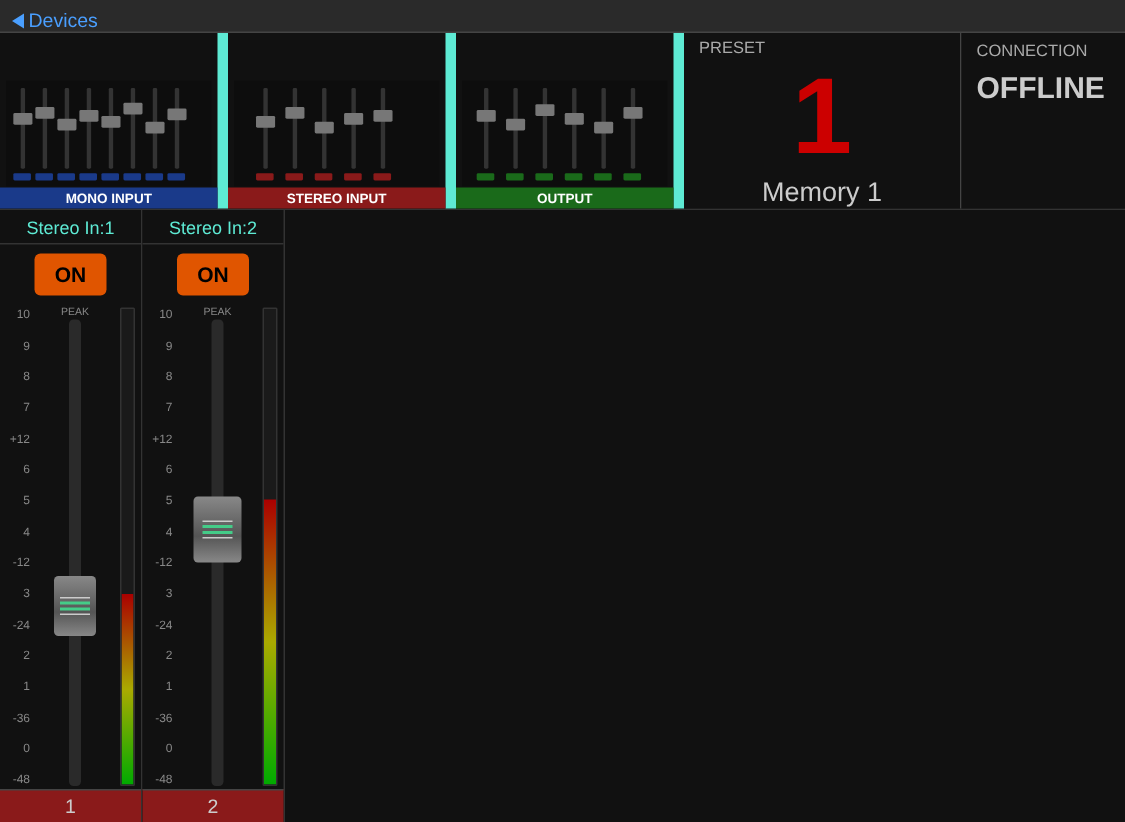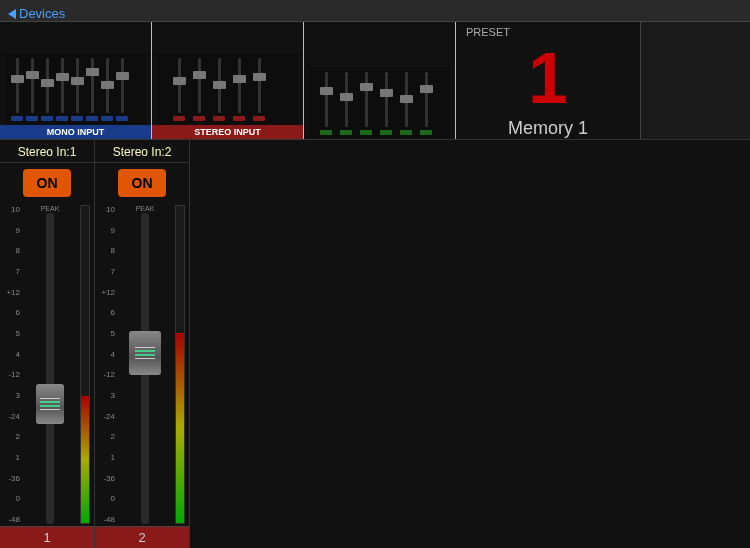--- a/index.html
+++ b/index.html
@@ -38,21 +38,21 @@
     }
 
     
     #panels-row {
       display: flex;
       height: 118px;
       border-bottom: 1px solid #333;
     }
 
     .mini-panel {
-      border-right: 1px solid #5eead4;
+      border-right: 7px solid #5eead4;
       background: #111;
       display: flex;
       flex-direction: column;
       align-items: center;
       justify-content: flex-end;
       position: relative;
     }
 
     #panel-mono { width: 152px; }
     #panel-stereo { width: 152px; }
@@ -148,21 +148,21 @@
       border-right: 1px solid #333;
       background: #111;
       display: flex;
       flex-direction: column;
       position: relative;
     }
 
     .channel-header {
       text-align: center;
       font-size: 12px;
-      color: #fef9c3;
+      color: #5eead4;
       padding: 5px 0 3px 0;
       border-bottom: 1px solid #333;
     }
 
     .on-button {
       margin: 6px auto;
       display: block;
       width: 48px;
       height: 28px;
       background: #e05500;
@@ -373,28 +373,33 @@
         <rect x="90" y="28" width="13" height="8" fill="#777" rx="1"></rect>
         <rect x="110" y="18" width="13" height="8" fill="#777" rx="1"></rect>
         <rect x="10" y="63" width="12" height="5" fill="#1a6a1a" rx="1"></rect>
         <rect x="30" y="63" width="12" height="5" fill="#1a6a1a" rx="1"></rect>
         <rect x="50" y="63" width="12" height="5" fill="#1a6a1a" rx="1"></rect>
         <rect x="70" y="63" width="12" height="5" fill="#1a6a1a" rx="1"></rect>
         <rect x="90" y="63" width="12" height="5" fill="#1a6a1a" rx="1"></rect>
         <rect x="110" y="63" width="12" height="5" fill="#1a6a1a" rx="1"></rect>
       </svg>
     </div>
+    <div class="panel-label-bar output">OUTPUT</div>
   </div>
 
   <div id="preset-panel">
     <div id="preset-label">PRESET</div>
     <div id="preset-number">1</div>
     <div id="preset-memory-text">Memory 1</div>
   </div>
 
+  <div id="connection-panel">
+    <div id="connection-label">CONNECTION</div>
+    <div id="connection-status">OFFLINE</div>
+  </div>
 
 </div>
 
 <div id="main-content">
 
   <div class="channel-strip" id="ch1-strip">
     <div class="channel-header">Stereo In:1</div>
     <button class="on-button">ON</button>
     <div class="fader-section">
       <div class="scale-col">

